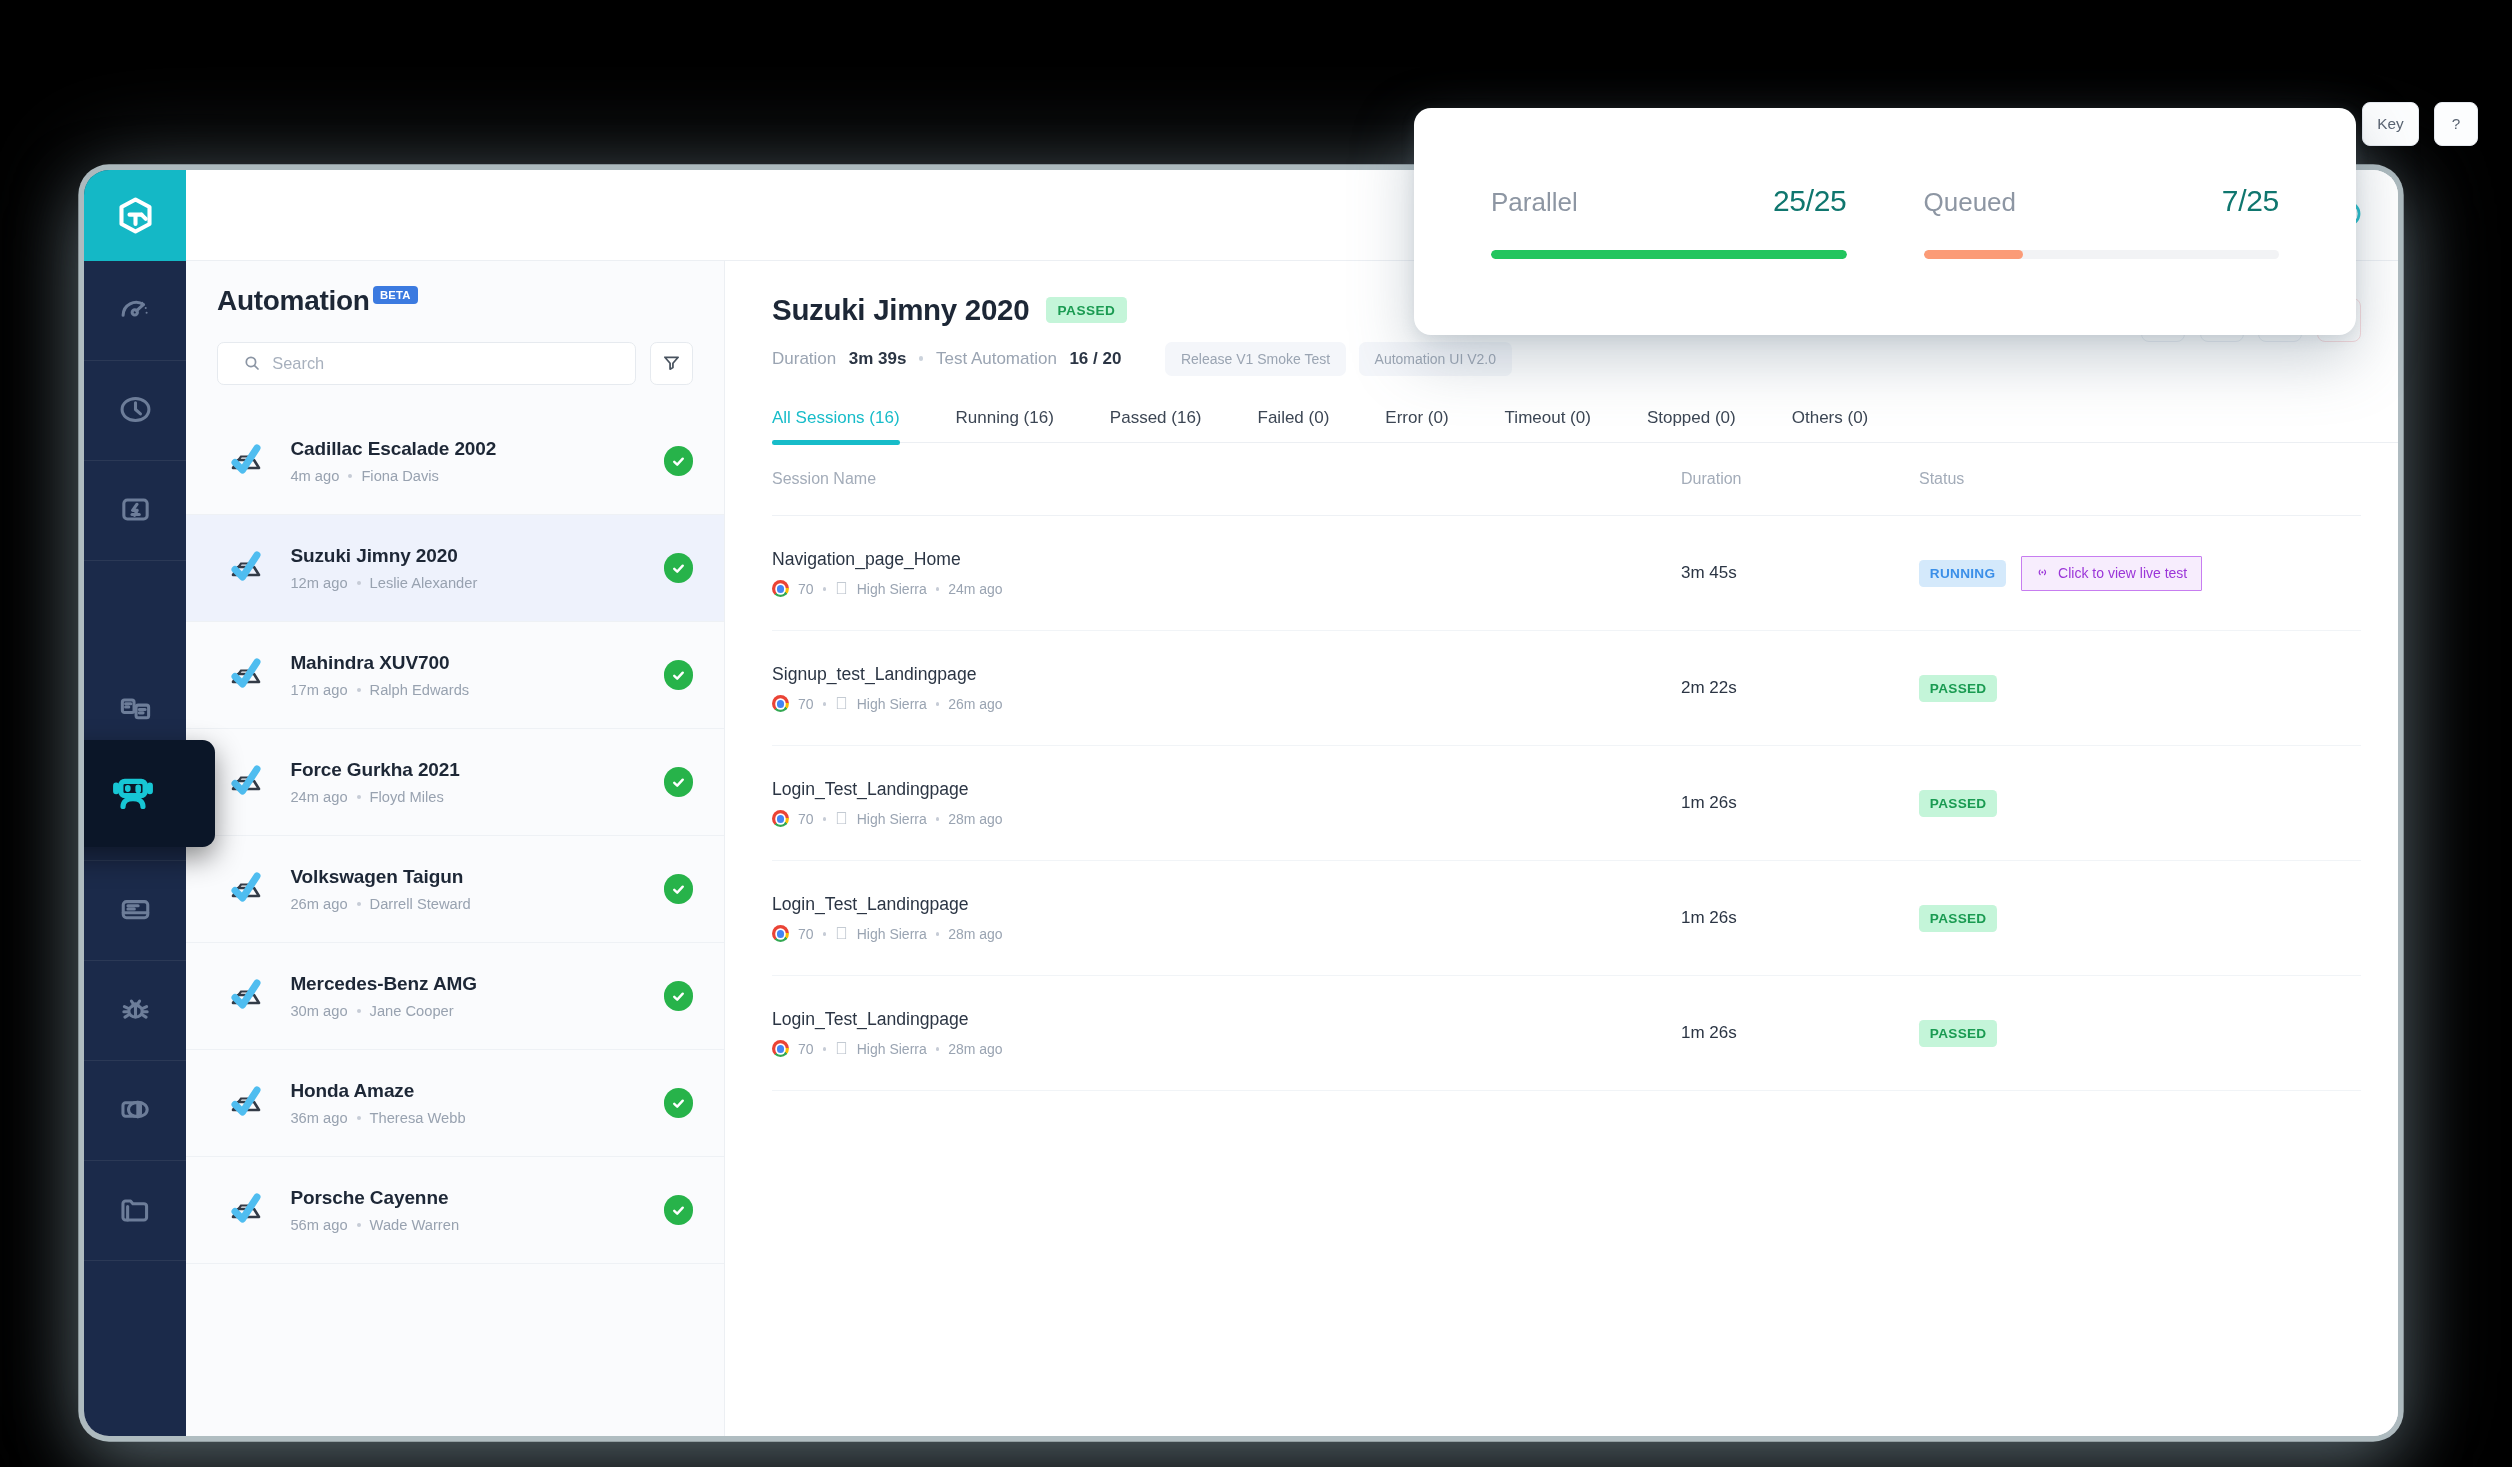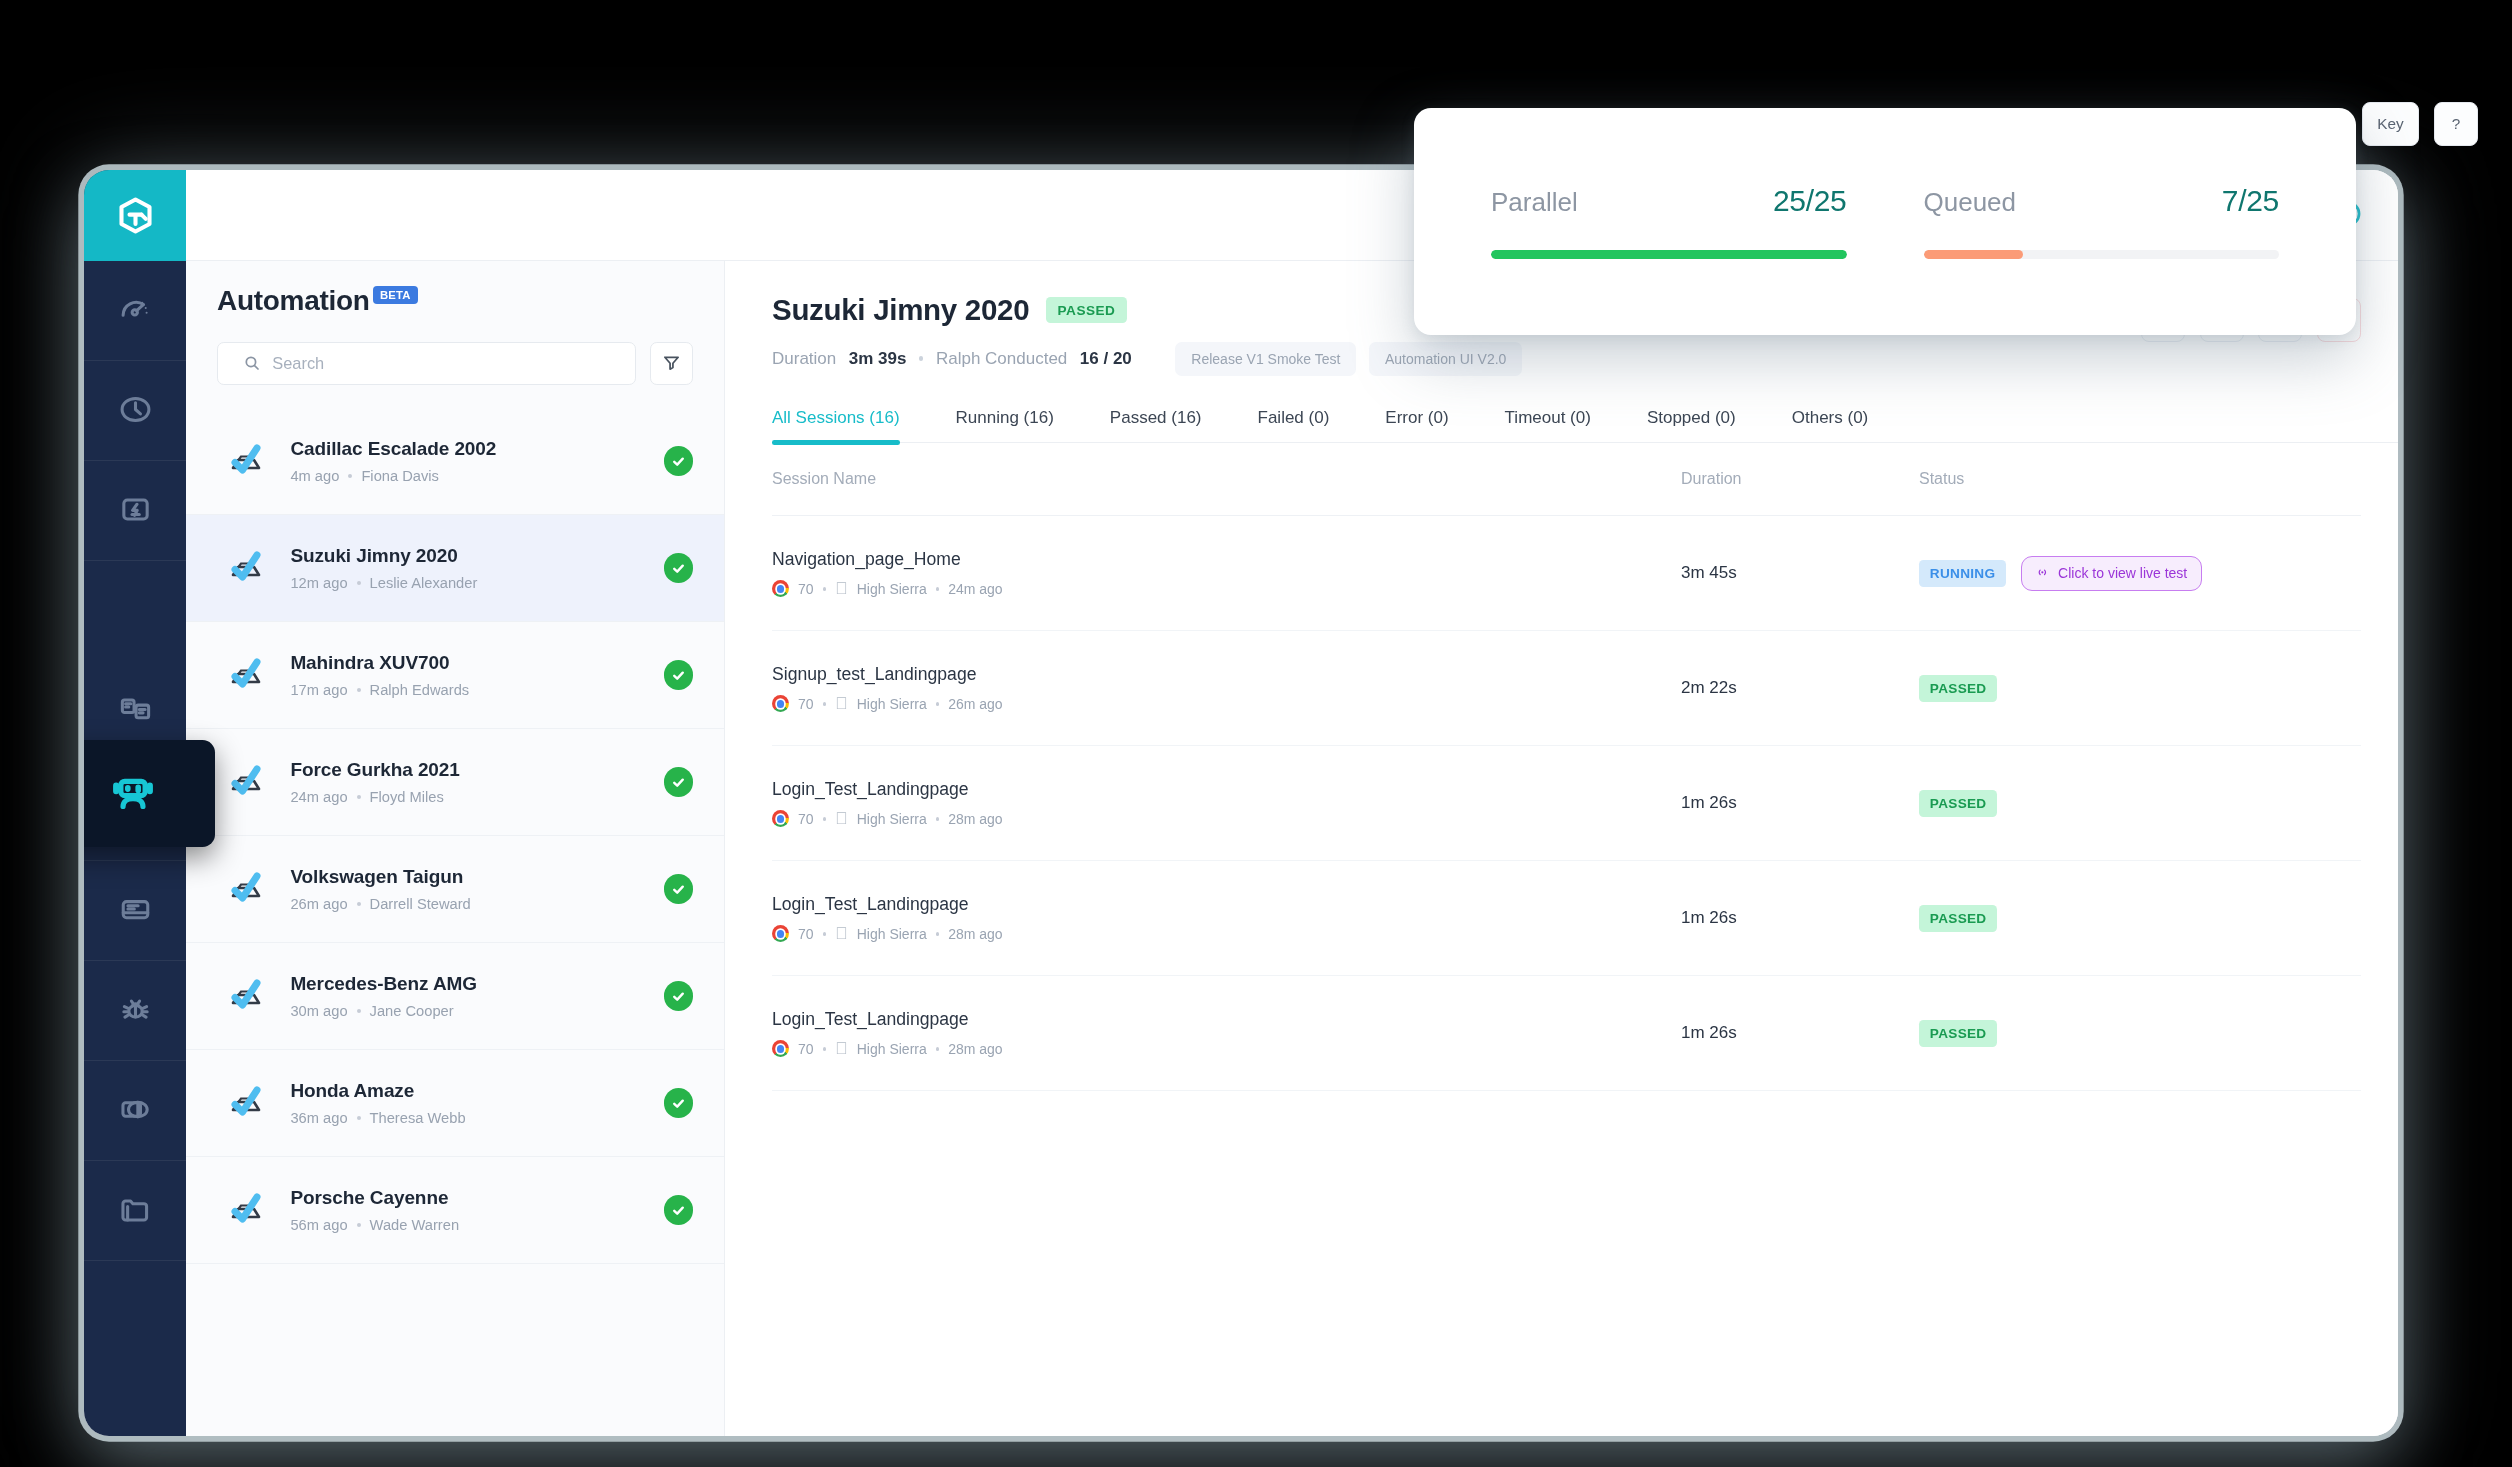--- a/index.html
+++ b/index.html
@@ -226,21 +226,21 @@
   .row-sub .li-dot { width: 3.4px; height: 3.4px; }
   .dur-val { font-size: 17px; color: #2b3544; }
   .status-cell { display: flex; align-items: center; gap: 14.7px; }
   .st-pill { font-size: 13.6px; font-weight: 700; letter-spacing: 0.3px; padding: 6.2px 10.8px; border-radius: 4.5px; }
   .st-passed { background: #c4f5d9; color: #1a9b52; }
   .st-running { background: #d4e9fb; color: #3b8fe8; }
   .live-btn {
     display: flex; align-items: center; gap: 8px;
     background: #f7edfd; border: 0.6px solid #c77df0;
     color: #9b35d8; font-size: 14px;
-    padding: 7.4px 13.6px; border-radius: 11px; cursor: pointer; white-space: nowrap;
+    padding: 7.4px 13.6px; border-radius: 1px; cursor: pointer; white-space: nowrap;
   }
   .live-btn svg { stroke: #9b35d8; fill: none; stroke-width: 2; stroke-linecap: round; }
 
   
   .chrome-ico { width: 17px; height: 17px; border-radius: 50%; position: relative; overflow: hidden;
                 background: conic-gradient(from -35deg, #ea4335 0 33%, #fbbc05 33% 45%, #34a853 45% 72%, #ea4335 72% 100%); }
   .chrome-ico::after { content:""; position:absolute; left:50%; top:50%; width:7.4px; height:7.4px;
                        margin:-3.7px 0 0 -3.7px; border-radius:50%; background:#4285f4; box-shadow:0 0 0 1.7px #fff; }
   .apple-ico { font-size: 17px; color: #b4bcc7; line-height: 1; }
 
@@ -626,21 +626,21 @@
           <div class="main-head">
             <div class="title-row">
               <span class="main-title">Suzuki Jimny 2020</span>
               <span class="passed-pill">PASSED</span>
             </div>
 
             <div class="meta-row">
               <span class="meta-label">Duration</span>
               <span class="meta-val">3m 39s</span>
               <span class="meta-sep"></span>
-              <span class="meta-label">Ralph Conducted</span>
+              <span class="meta-label">Test Automation</span>
               <span class="meta-val">16 / 20</span>
               <span class="tag-chips" id="tag-chips">
                   <span class="tag-chip">Release V1 Smoke Test</span>
                   <span class="tag-chip">Automation UI V2.0</span>
                 </span>
             </div>
 
             <div class="head-actions">
               <div class="action-btn">
                 <span>

